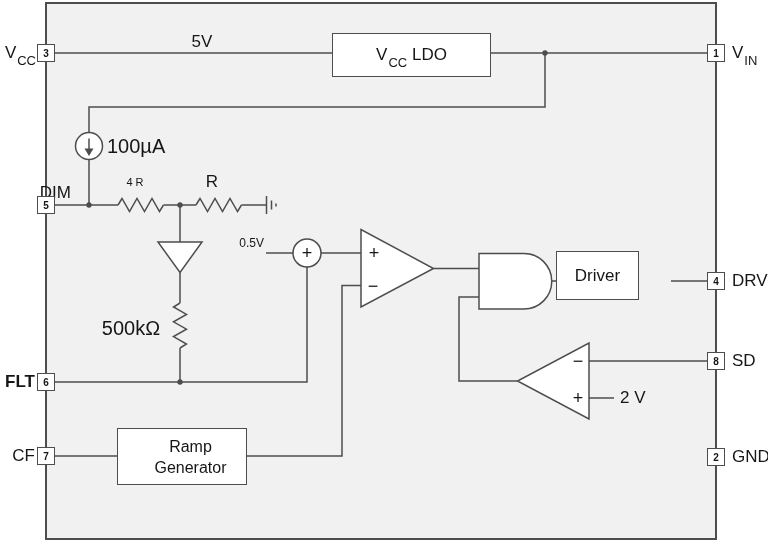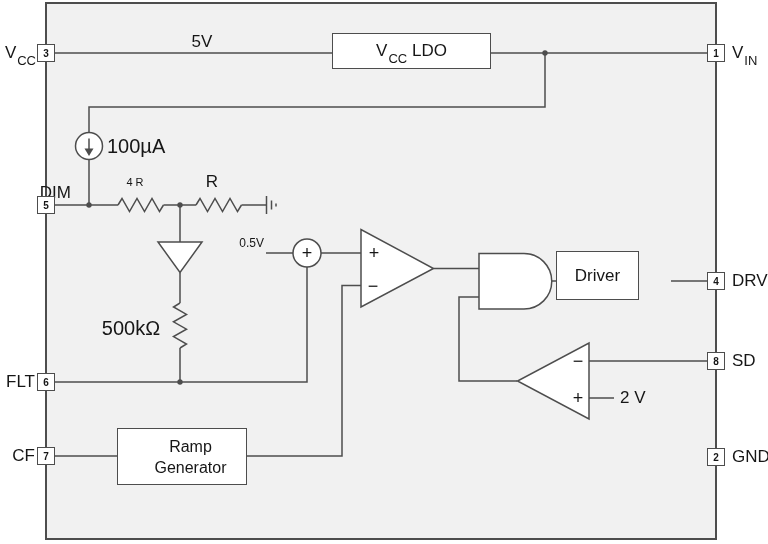--- a/index.html
+++ b/index.html
@@ -101,42 +101,42 @@
 
     <g style="fill:var(--wire);stroke:none">
       <circle cx="545" cy="53" r="2.7"></circle>
       <circle cx="89" cy="205" r="2.7"></circle>
       <circle cx="180" cy="205" r="2.7"></circle>
       <circle cx="180" cy="382" r="2.7"></circle>
     </g>
   </g>
 </svg>
 
-<div class="block" style="left:332px;top:33px;width:159px;height:36px;">
+<div class="block" style="left:332px;top:33px;width:159px;height:44px;">
   <span><span>V</span><sub>CC</sub><span> LDO</span></span>
 </div>
 <div class="block" style="left:556px;top:251px;width:83px;height:49px;">
   <span>Driver</span>
 </div>
 <div class="block col" style="left:117px;top:428px;width:130px;height:57px;padding-left:17px;">
   <div>Ramp</div>
   <div>Generator</div>
 </div>
 
 <div class="pin-label ra" style="top:42px;"><span>V</span><sub>CC</sub></div>
 <div class="pin-box" style="left:37px;top:44px;">
     <span>3</span>
   </div>
 
 <div class="pin-label ra" style="top:182px;padding-left:36px;"><span>DIM</span><sub></sub></div>
 <div class="pin-box" style="left:37px;top:196px;">
     <span>5</span>
   </div>
 
-<div class="pin-label ra" style="top:371px;"><span>FLT</span><sub></sub></div>
+<div class="pin-label ra" style="top:371px;font-weight:bold;"><span>FLT</span><sub></sub></div>
 <div class="pin-box" style="left:37px;top:373px;">
     <span>6</span>
   </div>
 
 <div class="pin-label ra" style="top:445px;"><span>CF</span><sub></sub></div>
 <div class="pin-box" style="left:37px;top:447px;">
     <span>7</span>
   </div>
 
 <div class="pin-box" style="left:707px;top:44px;">

